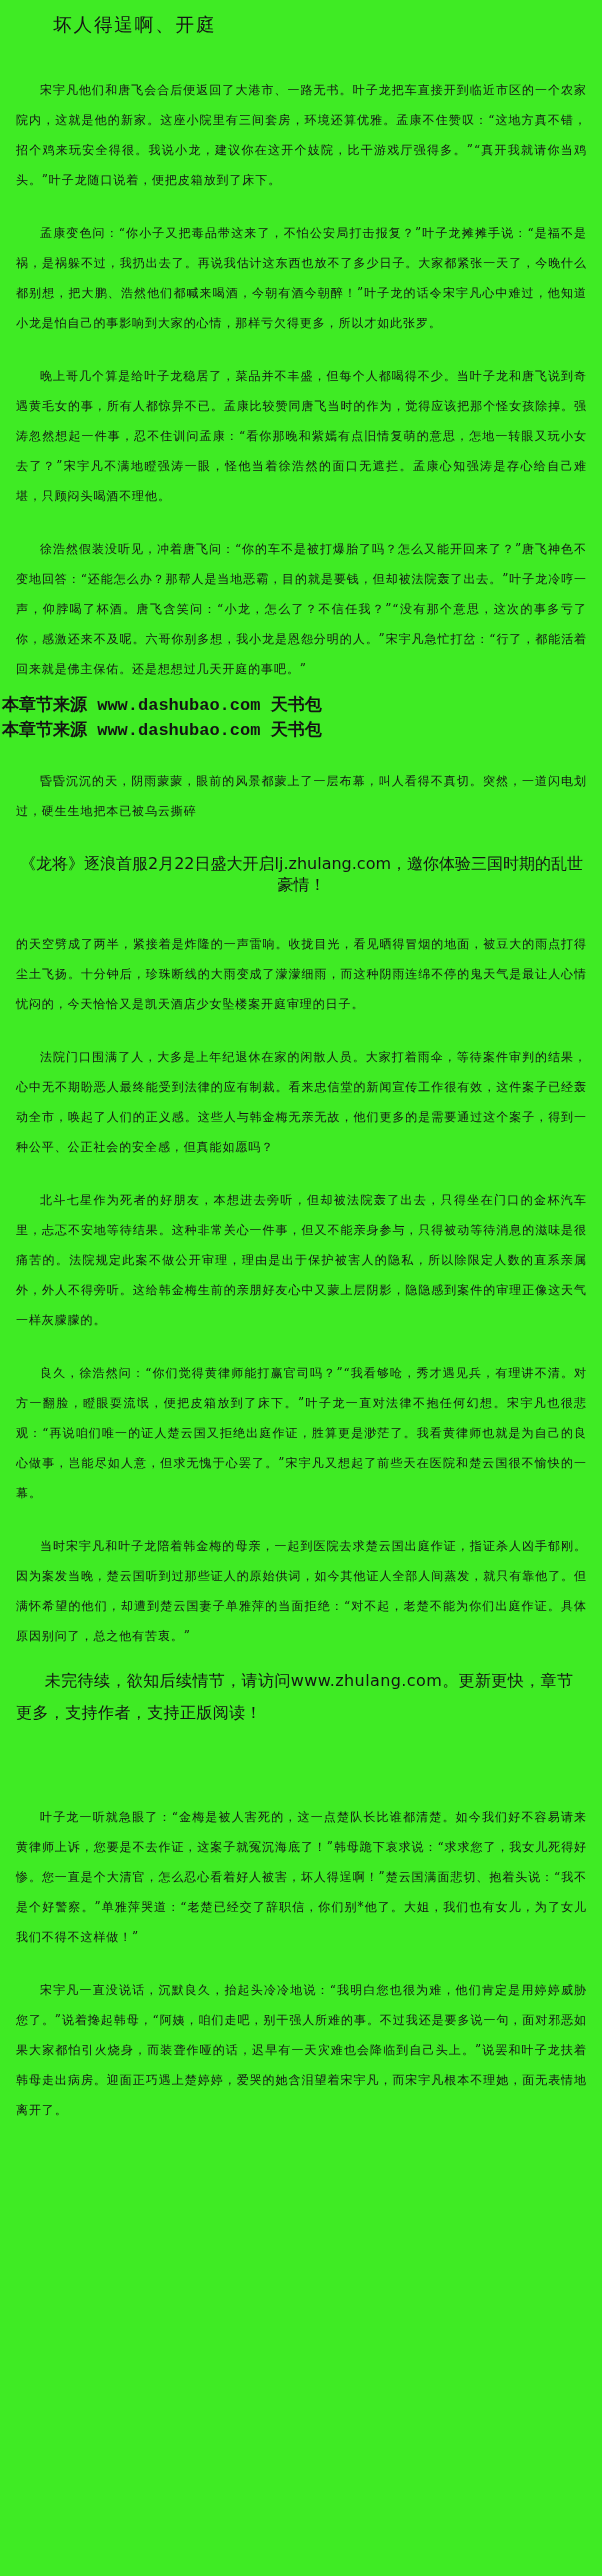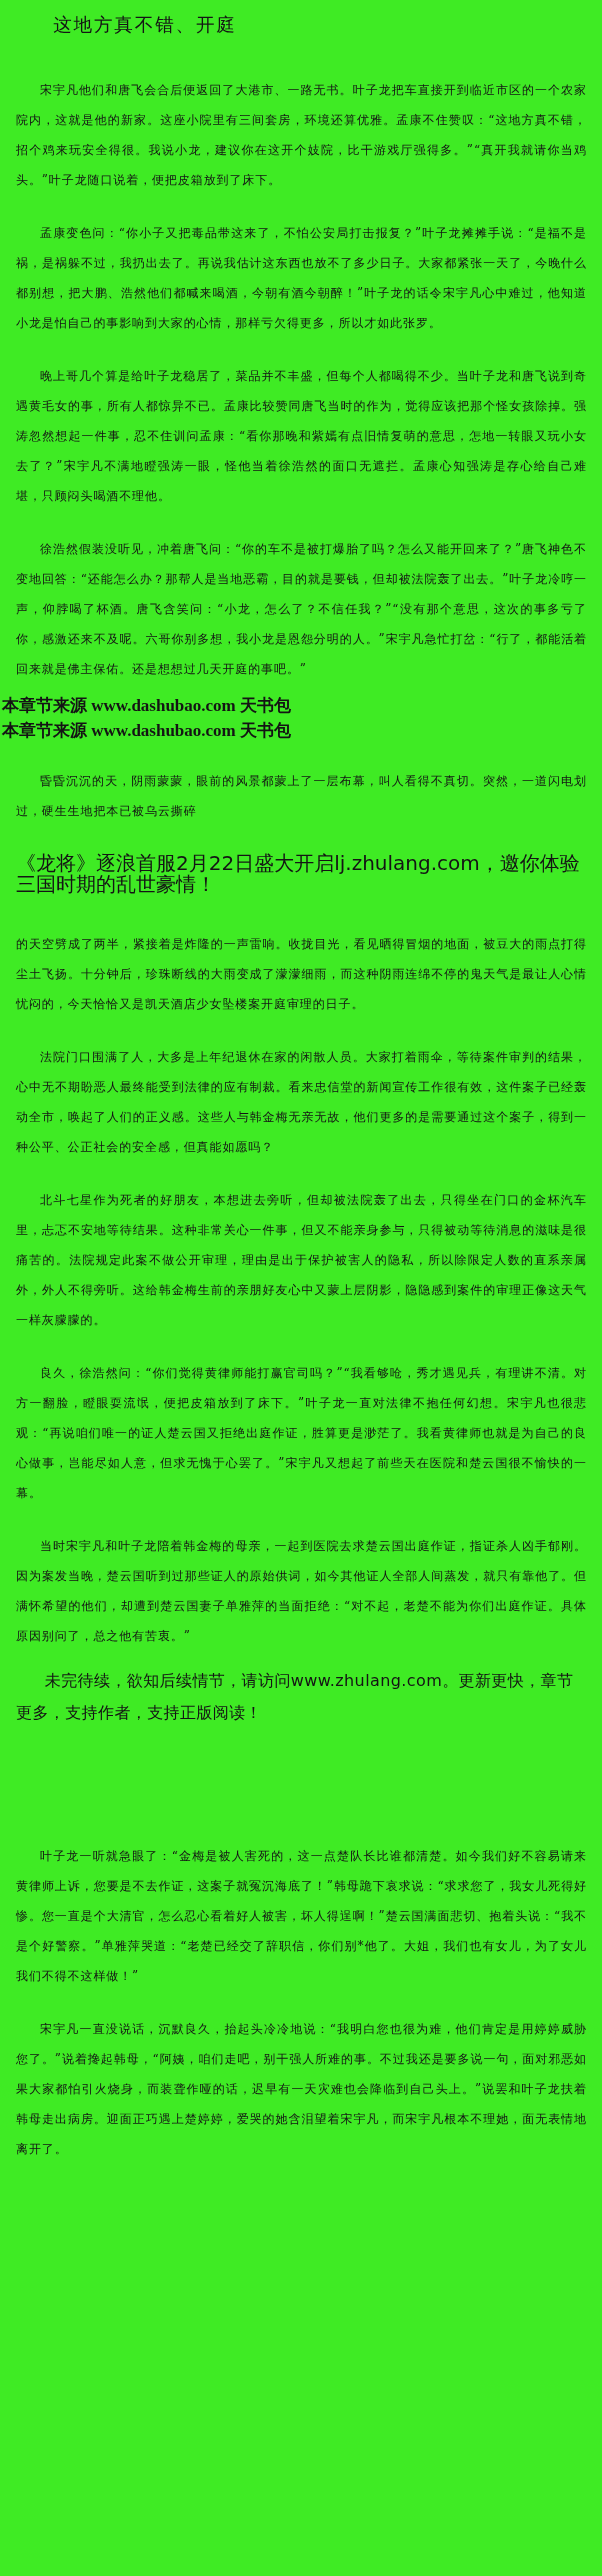--- a/index.html
+++ b/index.html
@@ -24,56 +24,56 @@
     font-size: 12px;
     line-height: 30px;
     letter-spacing: 0.9px;
     text-indent: 2em;
     text-align: justify;
     margin-top: 23px;
   }
   .body-para.first { margin-top: 37px; }
   .body-para.no-indent { text-indent: 0; }
   .source-banner {
-    font-family: Liberation Serif, serif;
+    font-family: Liberation Mono, monospace;
     font-weight: bold;
     font-size: 17px;
     line-height: 25px;
     letter-spacing: 0px;
     margin-left: -14px;
     text-indent: 0;
   }
   .source-banner.first-line { margin-top: 8.9px; }
   .promo-ad {
     font-family: "DejaVu Sans", sans-serif;
-    font-size: 20px;
+    font-size: 16px;
     line-height: 21px;
-    text-align: left;
+    text-align: center;
     text-indent: 0;
     margin-top: 26.6px;
     margin-bottom: 19.5px;
   }
   .continuation-notice {
     font-family: "DejaVu Sans", sans-serif;
     font-size: 16px;
     line-height: 32px;
     text-indent: 1.8em;
     text-align: left;
     letter-spacing: 0.4px;
     margin-top: 14px;
-    margin-bottom: 112px;
+    margin-bottom: 73px;
   }
   .after-ad-gap { margin-top: 34px; }
 </style>
 </head>
 <body style="background: rgb(63, 235, 36); color: rgb(20, 20, 20);">
 
 <div class="page">
 
-  <p class="title">这地方真不错、开庭</p>
+  <p class="title">坏人得逞啊、开庭</p>
 
   <p class="body-para first">宋宇凡他们和唐飞会合后便返回了大港市、一路无书。叶子龙把车直接开到临近市区的一个农家院内，这就是他的新家。这座小院里有三间套房，环境还算优雅。孟康不住赞叹：“这地方真不错，招个鸡来玩安全得很。我说小龙，建议你在这开个妓院，比干游戏厅强得多。”“真开我就请你当鸡头。”叶子龙随口说着，便把皮箱放到了床下。</p>
   <p class="body-para">孟康变色问：“你小子又把毒品带这来了，不怕公安局打击报复？”叶子龙摊摊手说：“是福不是祸，是祸躲不过，我扔出去了。再说我估计这东西也放不了多少日子。大家都紧张一天了，今晚什么都别想，把大鹏、浩然他们都喊来喝酒，今朝有酒今朝醉！”叶子龙的话令宋宇凡心中难过，他知道小龙是怕自己的事影响到大家的心情，那样亏欠得更多，所以才如此张罗。</p>
   <p class="body-para">晚上哥几个算是给叶子龙稳居了，菜品并不丰盛，但每个人都喝得不少。当叶子龙和唐飞说到奇遇黄毛女的事，所有人都惊异不已。孟康比较赞同唐飞当时的作为，觉得应该把那个怪女孩除掉。强涛忽然想起一件事，忍不住训问孟康：“看你那晚和紫嫣有点旧情复萌的意思，怎地一转眼又玩小女去了？”宋宇凡不满地瞪强涛一眼，怪他当着徐浩然的面口无遮拦。孟康心知强涛是存心给自己难堪，只顾闷头喝酒不理他。</p>
   <p class="body-para">徐浩然假装没听见，冲着唐飞问：“你的车不是被打爆胎了吗？怎么又能开回来了？”唐飞神色不变地回答：“还能怎么办？那帮人是当地恶霸，目的就是要钱，但却被法院轰了出去。”叶子龙冷哼一声，仰脖喝了杯酒。唐飞含笑问：“小龙，怎么了？不信任我？”“没有那个意思，这次的事多亏了你，感激还来不及呢。六哥你别多想，我小龙是恩怨分明的人。”宋宇凡急忙打岔：“行了，都能活着回来就是佛主保佑。还是想想过几天开庭的事吧。”</p>
 
   <p class="source-banner first-line">本章节来源 www.dashubao.com 天书包</p>
   <p class="source-banner">本章节来源 www.dashubao.com 天书包</p>
 
   <p class="body-para">昏昏沉沉的天，阴雨蒙蒙，眼前的风景都蒙上了一层布幕，叫人看得不真切。突然，一道闪电划过，硬生生地把本已被乌云撕碎</p>

